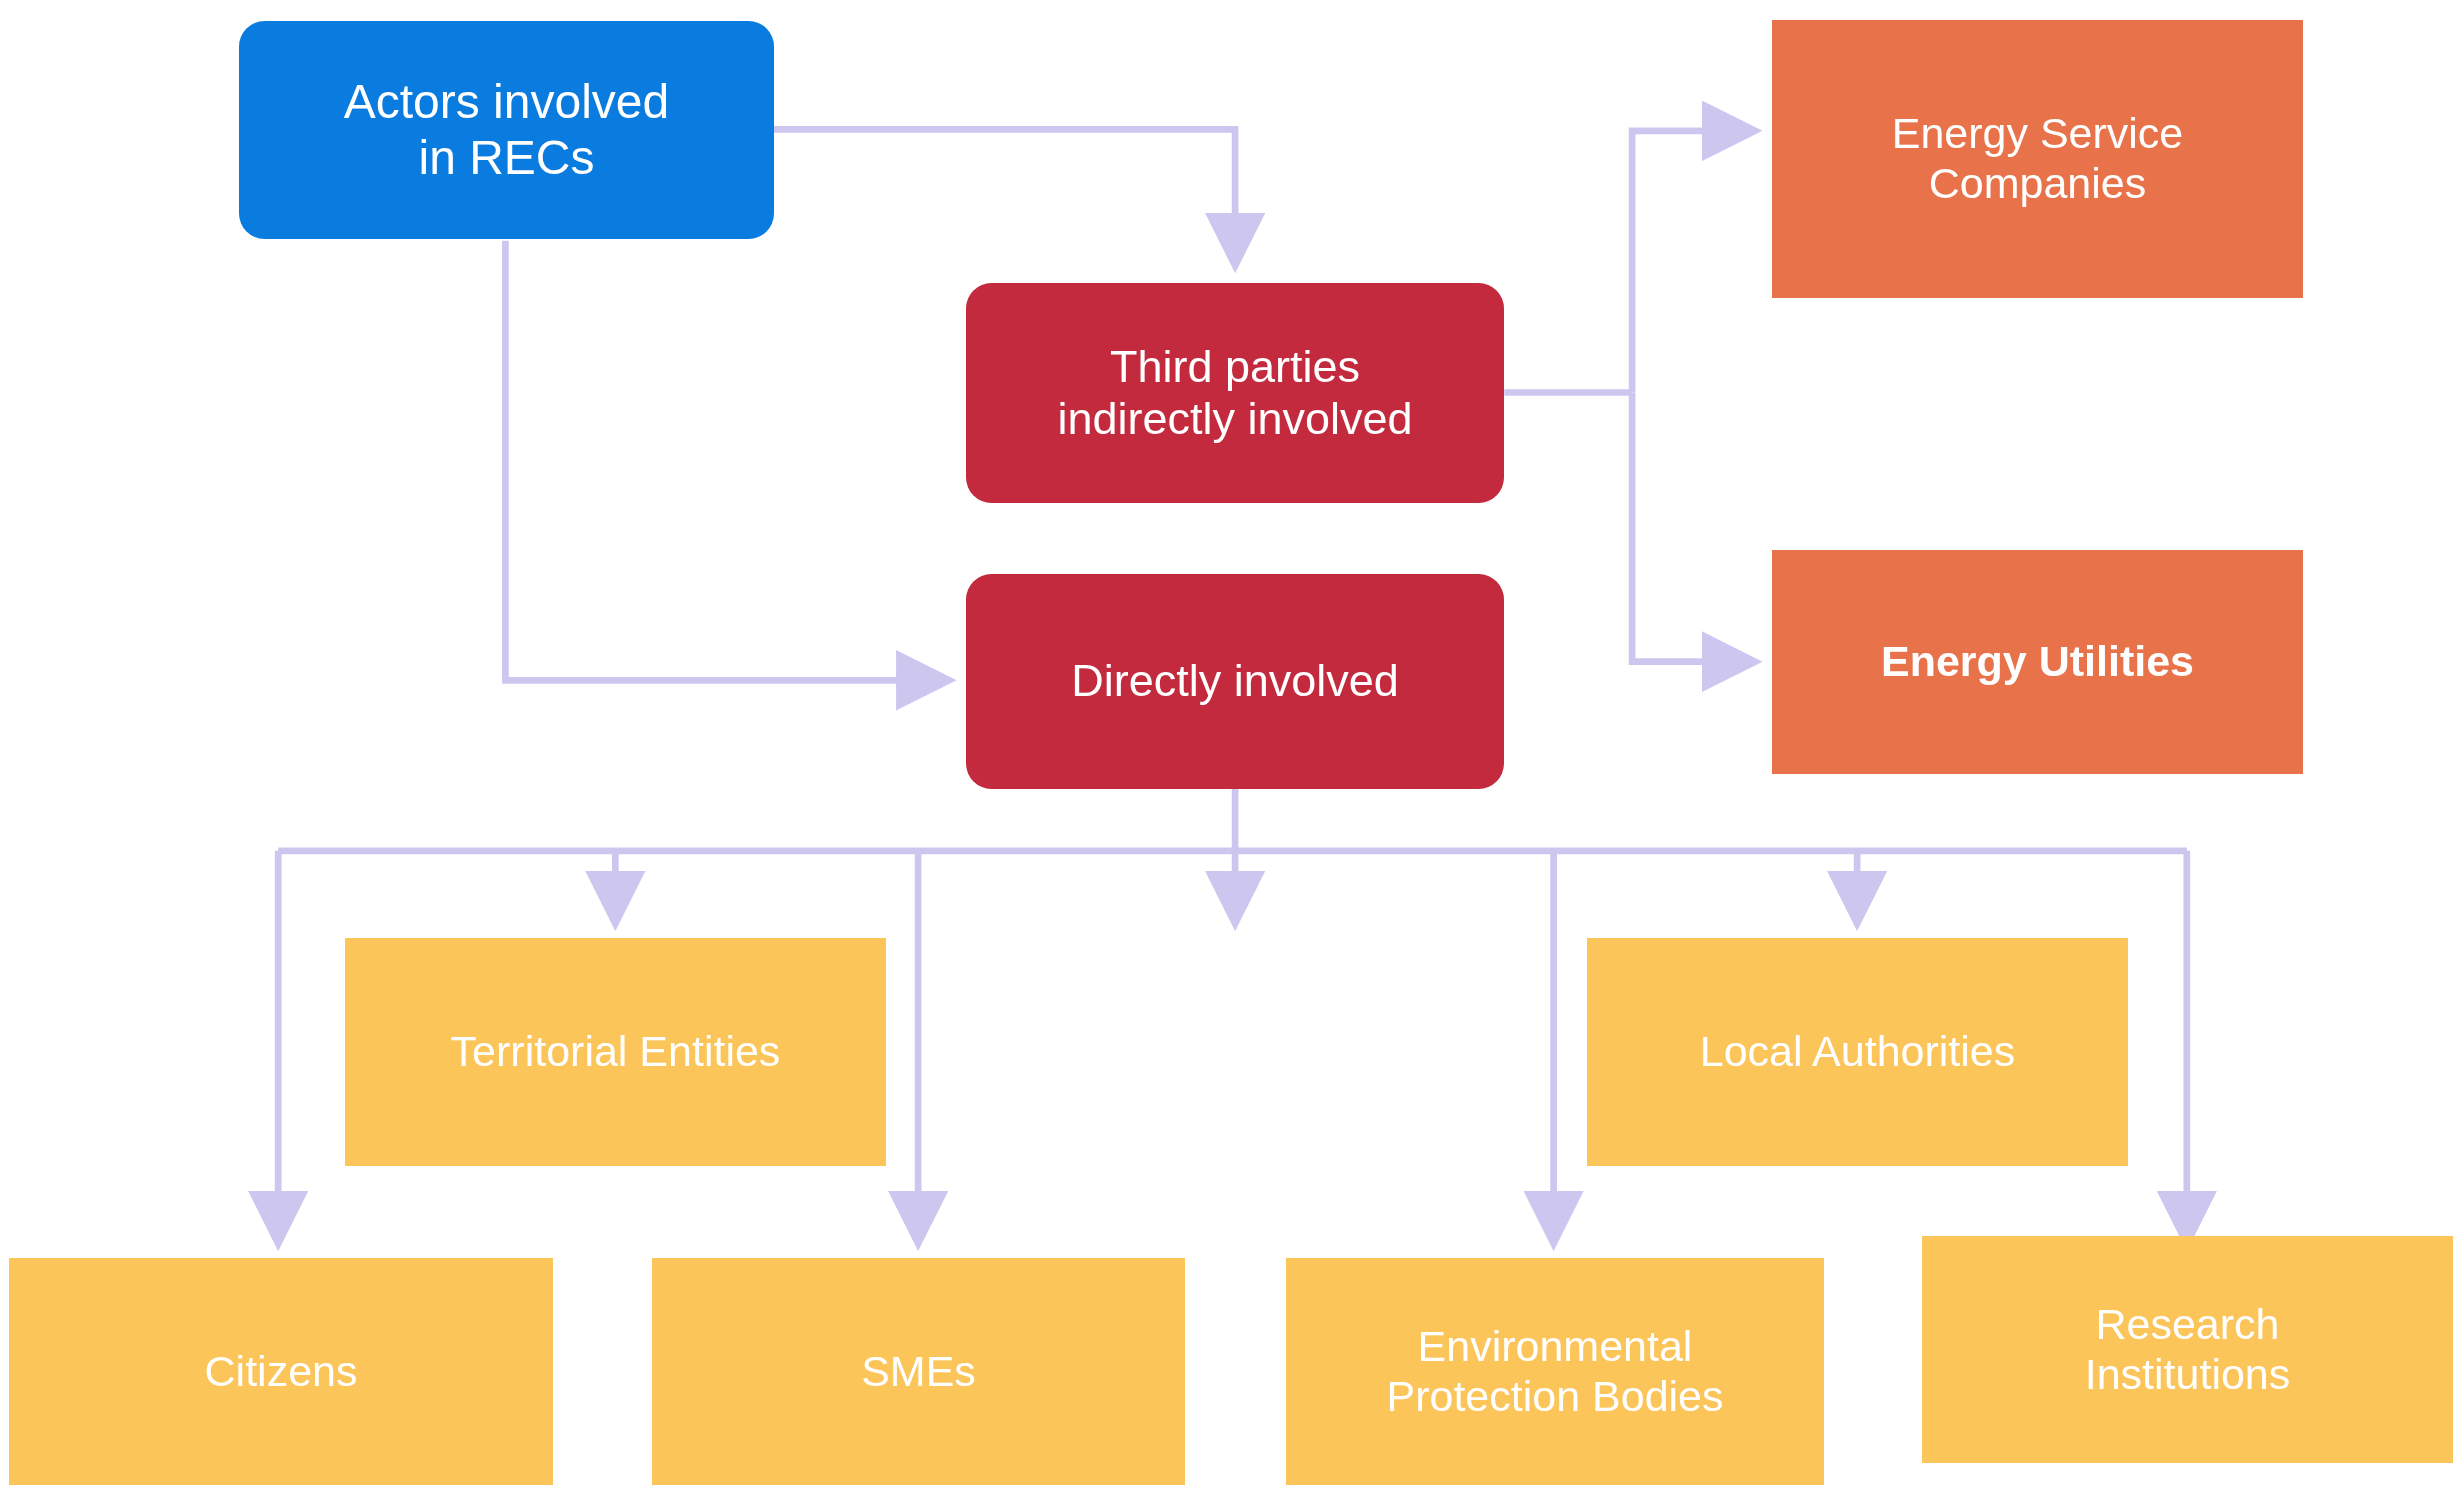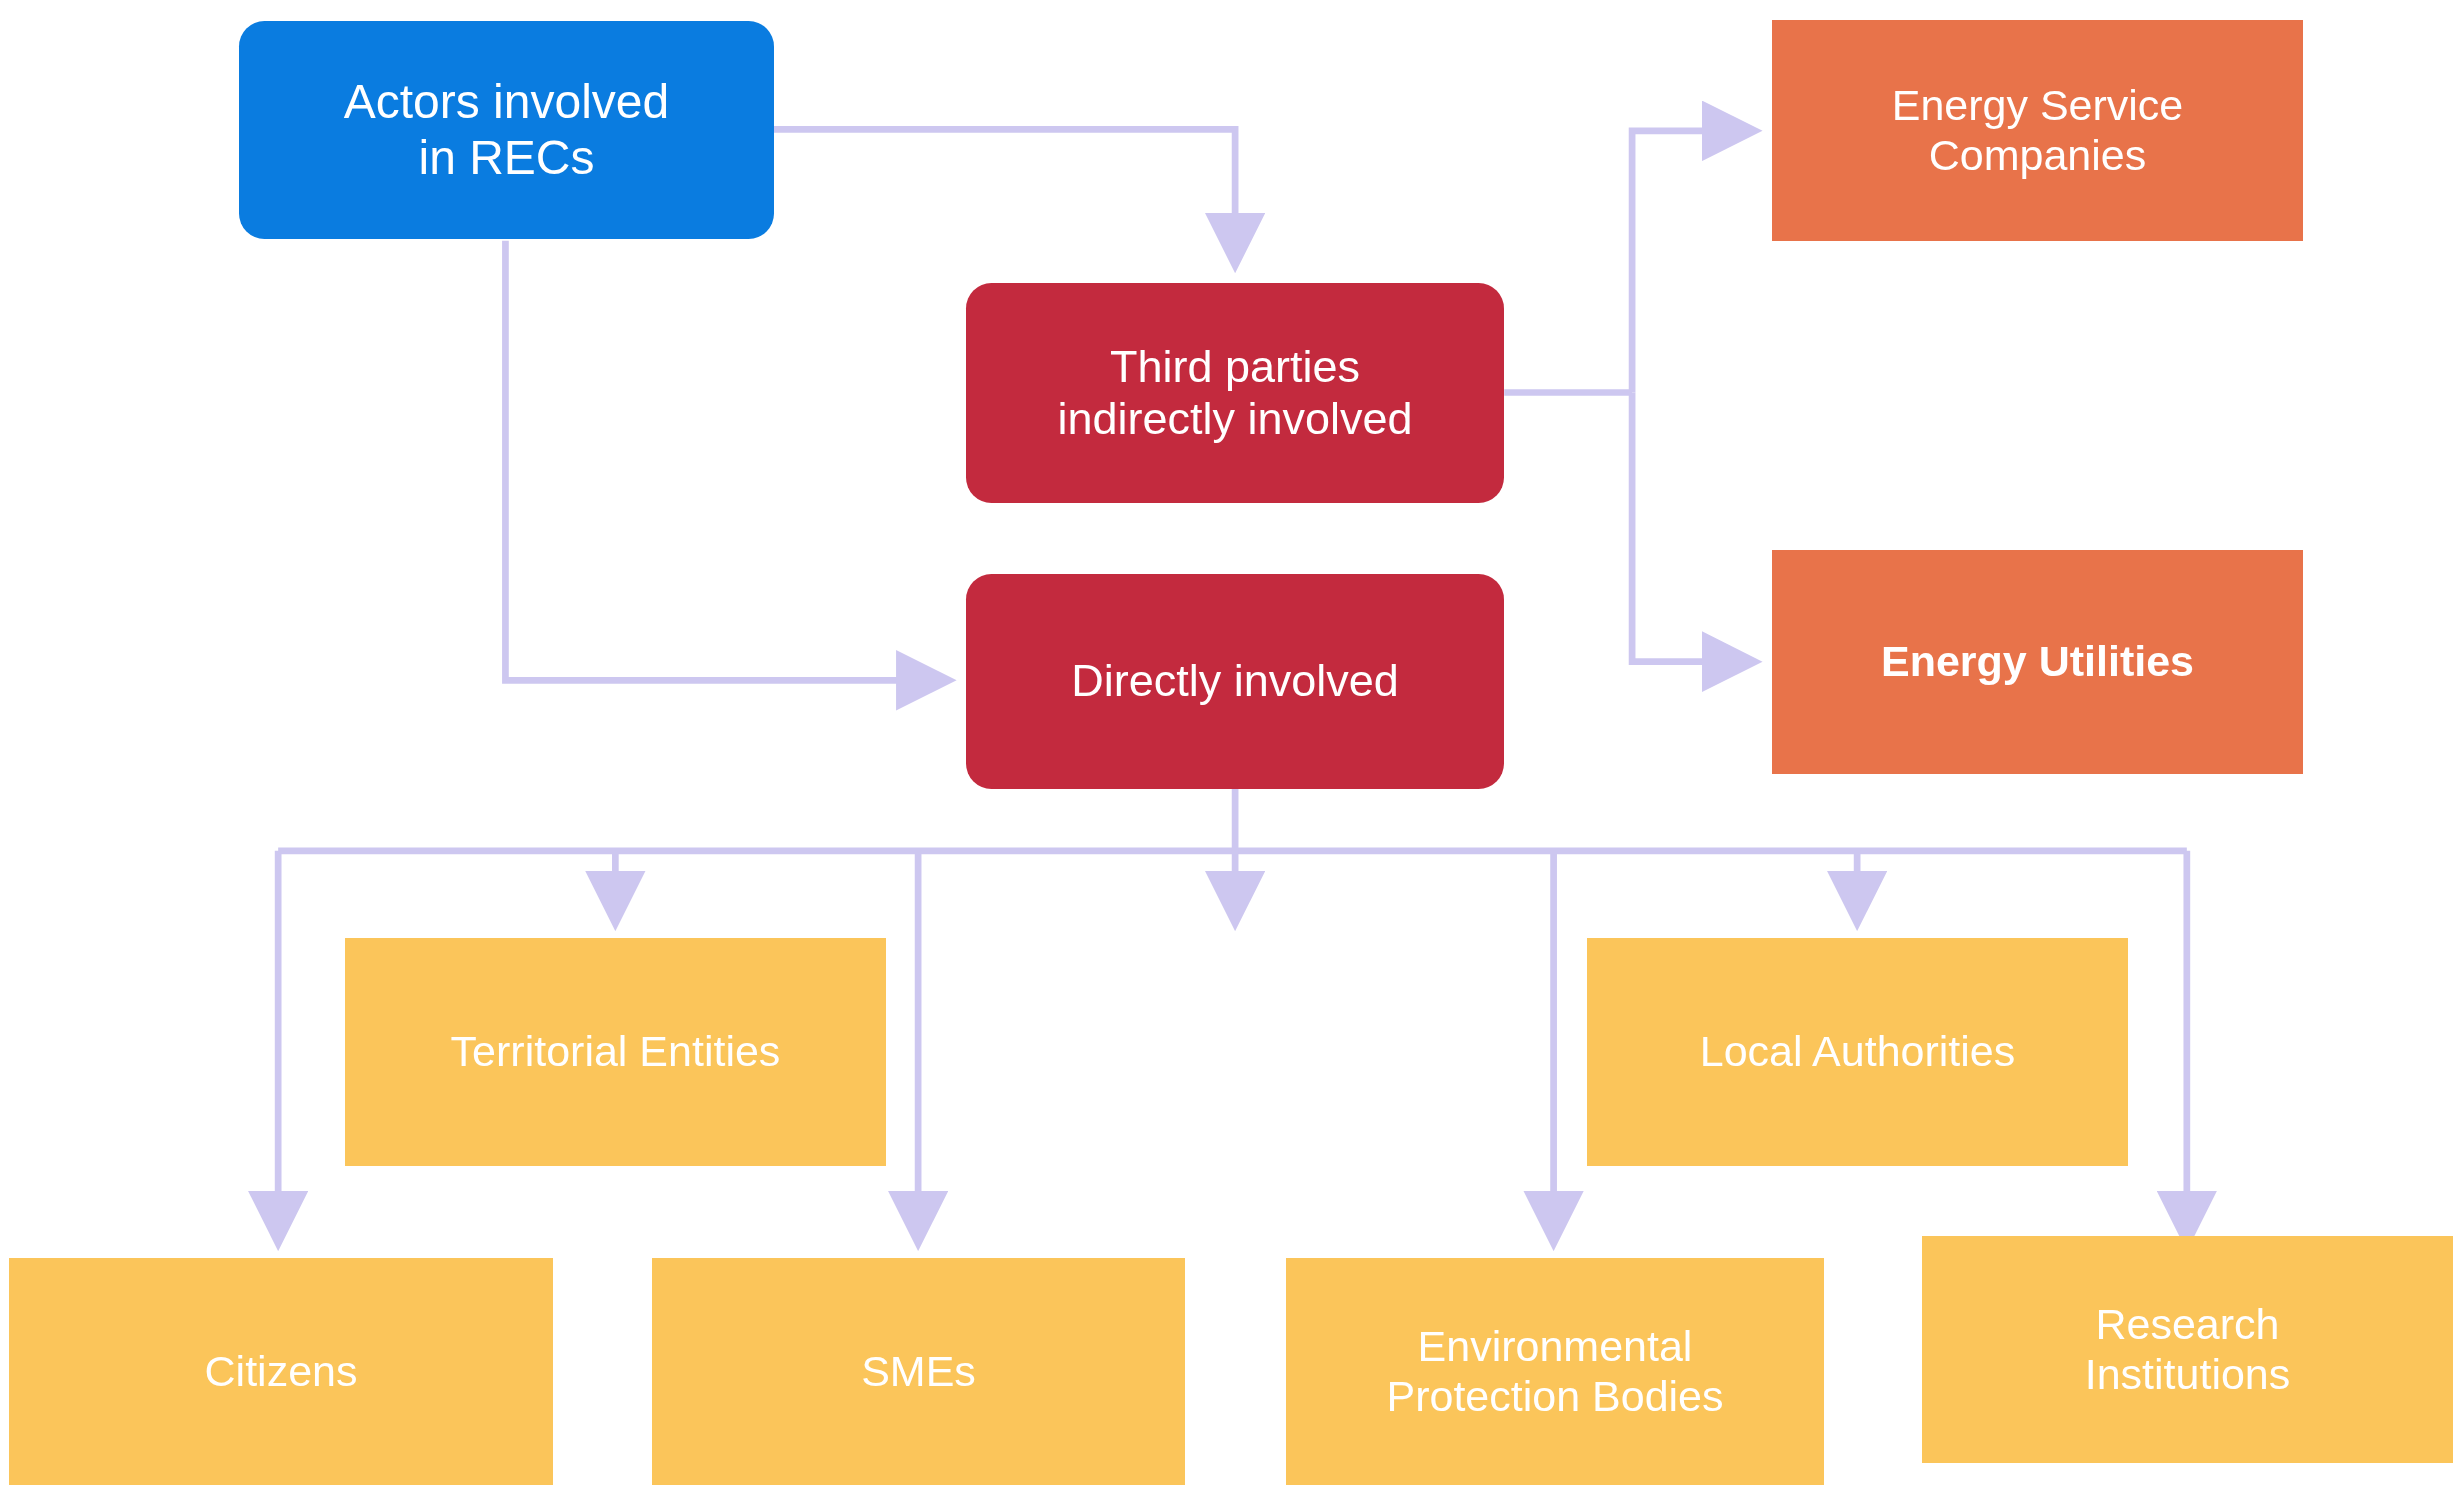--- a/index.html
+++ b/index.html
@@ -95,21 +95,21 @@
   </svg>
 
   <div class="node root" style="left:239px; top:21px; width:535px; height:218px;">Actors involved
 in RECs</div>
 
   <div class="node category" style="left:966px; top:283px; width:538px; height:220px;">Third parties
 indirectly involved</div>
 
   <div class="node category" style="left:966px; top:574px; width:538px; height:215px;">Directly involved</div>
 
-  <div class="node indirect" style="left:1772px; top:20px; width:531px; height:221px;">Energy Service
+  <div class="node indirect" style="left:1772px; top:20px; width:531px; height:278px;">Energy Service
 Companies</div>
 
   <div class="node indirect" style="left:1772px; top:550px; width:531px; height:224px;font-weight:bold;">Energy Utilities</div>
 
   <div class="node direct" style="left:345px; top:938px; width:541px; height:228px;">Territorial Entities</div>
 
 
   <div class="node direct" style="left:1587px; top:938px; width:541px; height:228px;">Local Authorities</div>
 
   <div class="node direct" style="left:9px; top:1258px; width:544px; height:227px;">Citizens</div>

